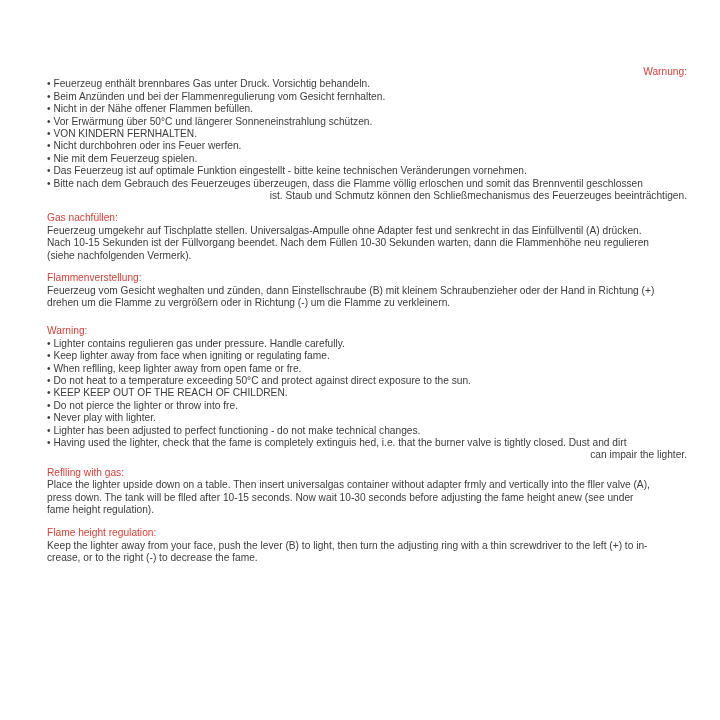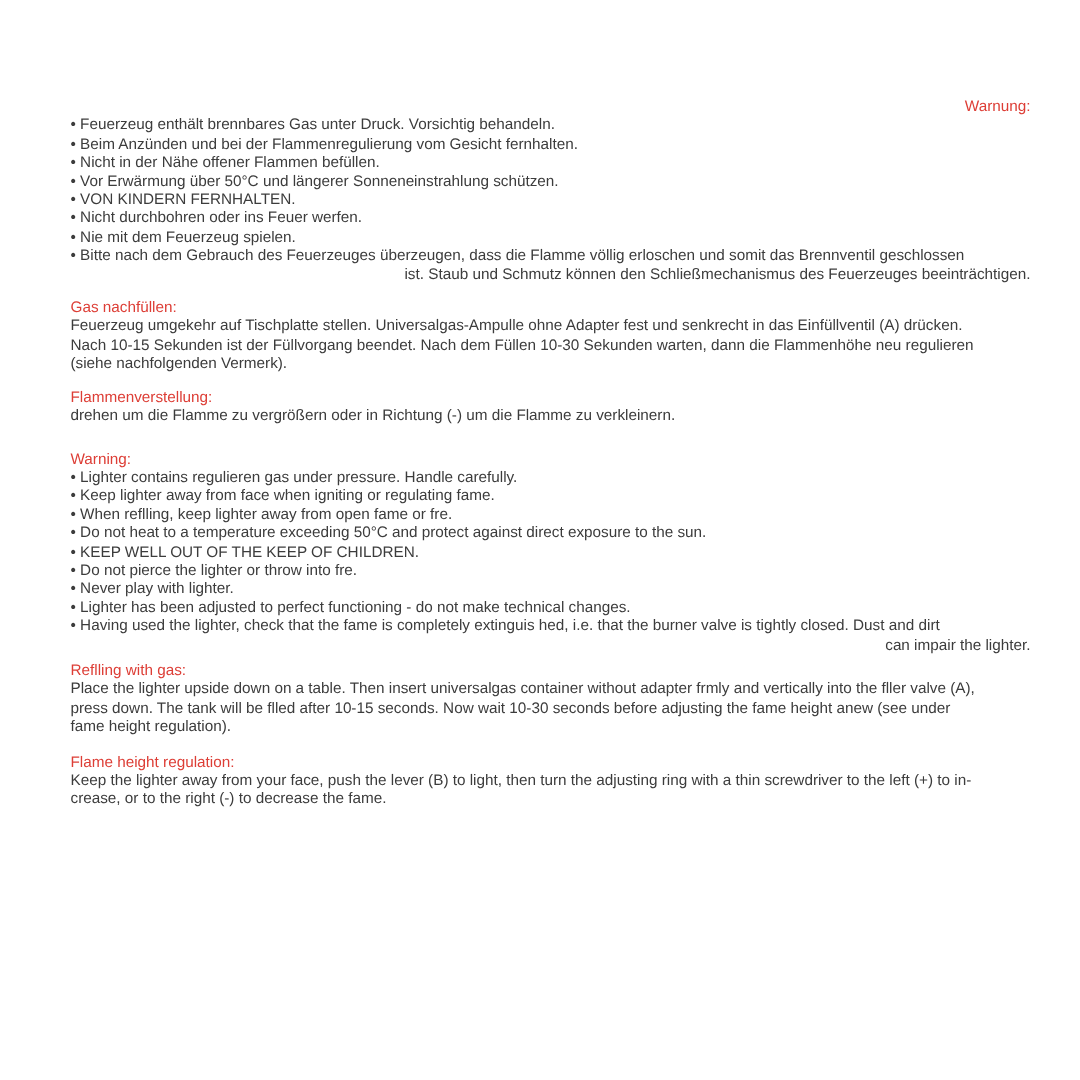--- a/index.html
+++ b/index.html
@@ -48,40 +48,42 @@
 <div class="sheet" style="color: rgb(60, 60, 60);">
     <div class="section">
       <div class="heading" style="color: rgb(221, 62, 54); text-align: right;">Warnung:</div>
       <div class="line"><span class="bullet-glyph">• </span><span>Feuerzeug enthält brennbares Gas unter Druck. Vorsichtig behandeln.</span></div>
       <div class="line"><span class="bullet-glyph">• </span><span>Beim Anzünden und bei der Flammenregulierung vom Gesicht fernhalten.</span></div>
       <div class="line"><span class="bullet-glyph">• </span><span>Nicht in der Nähe offener Flammen befüllen.</span></div>
       <div class="line"><span class="bullet-glyph">• </span><span>Vor Erwärmung über 50°C und längerer Sonneneinstrahlung schützen.</span></div>
       <div class="line"><span class="bullet-glyph">• </span><span>VON KINDERN FERNHALTEN.</span></div>
       <div class="line"><span class="bullet-glyph">• </span><span>Nicht durchbohren oder ins Feuer werfen.</span></div>
       <div class="line"><span class="bullet-glyph">• </span><span>Nie mit dem Feuerzeug spielen.</span></div>
+      <div class="line"><span class="bullet-glyph">• </span><span>Das Feuerzeug ist auf optimale Funktion eingestellt - bitte keine technischen Veränderungen vornehmen.</span></div>
       <div class="line"><span class="bullet-glyph">• </span><span>Bitte nach dem Gebrauch des Feuerzeuges überzeugen, dass die Flamme völlig erloschen und somit das Brennventil geschlossen</span></div>
       <div class="line indent"><span>ist. Staub und Schmutz können den Schließmechanismus des Feuerzeuges beeinträchtigen.</span></div>
     </div>
     <div class="section">
       <div class="heading" style="color: rgb(221, 62, 54);">Gas nachfüllen:</div>
       <div class="line"><span>Feuerzeug umgekehr auf Tischplatte stellen. Universalgas-Ampulle ohne Adapter fest und senkrecht in das Einfüllventil (A) drücken.</span></div>
       <div class="line"><span>Nach 10-15 Sekunden ist der Füllvorgang beendet. Nach dem Füllen 10-30 Sekunden warten, dann die Flammenhöhe neu regulieren</span></div>
       <div class="line"><span>(siehe nachfolgenden Vermerk).</span></div>
     </div>
     <div class="section">
       <div class="heading" style="color: rgb(221, 62, 54);">Flammenverstellung:</div>
+      <div class="line"><span>Feuerzeug vom Gesicht weghalten und zünden, dann Einstellschraube (B) mit kleinem Schraubenzieher oder der Hand in Richtung (+)</span></div>
       <div class="line"><span>drehen um die Flamme zu vergrößern oder in Richtung (-) um die Flamme zu verkleinern.</span></div>
     </div>
     <div class="section">
       <div class="heading" style="color: rgb(221, 62, 54);">Warning:</div>
       <div class="line"><span class="bullet-glyph">• </span><span>Lighter contains regulieren gas under pressure. Handle carefully.</span></div>
       <div class="line"><span class="bullet-glyph">• </span><span>Keep lighter away from face when igniting or regulating fame.</span></div>
       <div class="line"><span class="bullet-glyph">• </span><span>When reflling, keep lighter away from open fame or fre.</span></div>
       <div class="line"><span class="bullet-glyph">• </span><span>Do not heat to a temperature exceeding 50°C and protect against direct exposure to the sun.</span></div>
-      <div class="line"><span class="bullet-glyph">• </span><span>KEEP WELL OUT OF THE KEEP OF CHILDREN.</span></div>
+      <div class="line"><span class="bullet-glyph">• </span><span>KEEP KEEP OUT OF THE REACH OF CHILDREN.</span></div>
       <div class="line"><span class="bullet-glyph">• </span><span>Do not pierce the lighter or throw into fre.</span></div>
       <div class="line"><span class="bullet-glyph">• </span><span>Never play with lighter.</span></div>
       <div class="line"><span class="bullet-glyph">• </span><span>Lighter has been adjusted to perfect functioning - do not make technical changes.</span></div>
       <div class="line"><span class="bullet-glyph">• </span><span>Having used the lighter, check that the fame is completely extinguis hed, i.e. that the burner valve is tightly closed. Dust and dirt</span></div>
       <div class="line indent"><span>can impair the lighter.</span></div>
     </div>
     <div class="section">
       <div class="heading" style="color: rgb(221, 62, 54);">Reflling with gas:</div>
       <div class="line"><span>Place the lighter upside down on a table. Then insert universalgas container without adapter frmly and vertically into the fller valve (A),</span></div>
       <div class="line"><span>press down. The tank will be flled after 10-15 seconds. Now wait 10-30 seconds before adjusting the fame height anew (see under</span></div>

